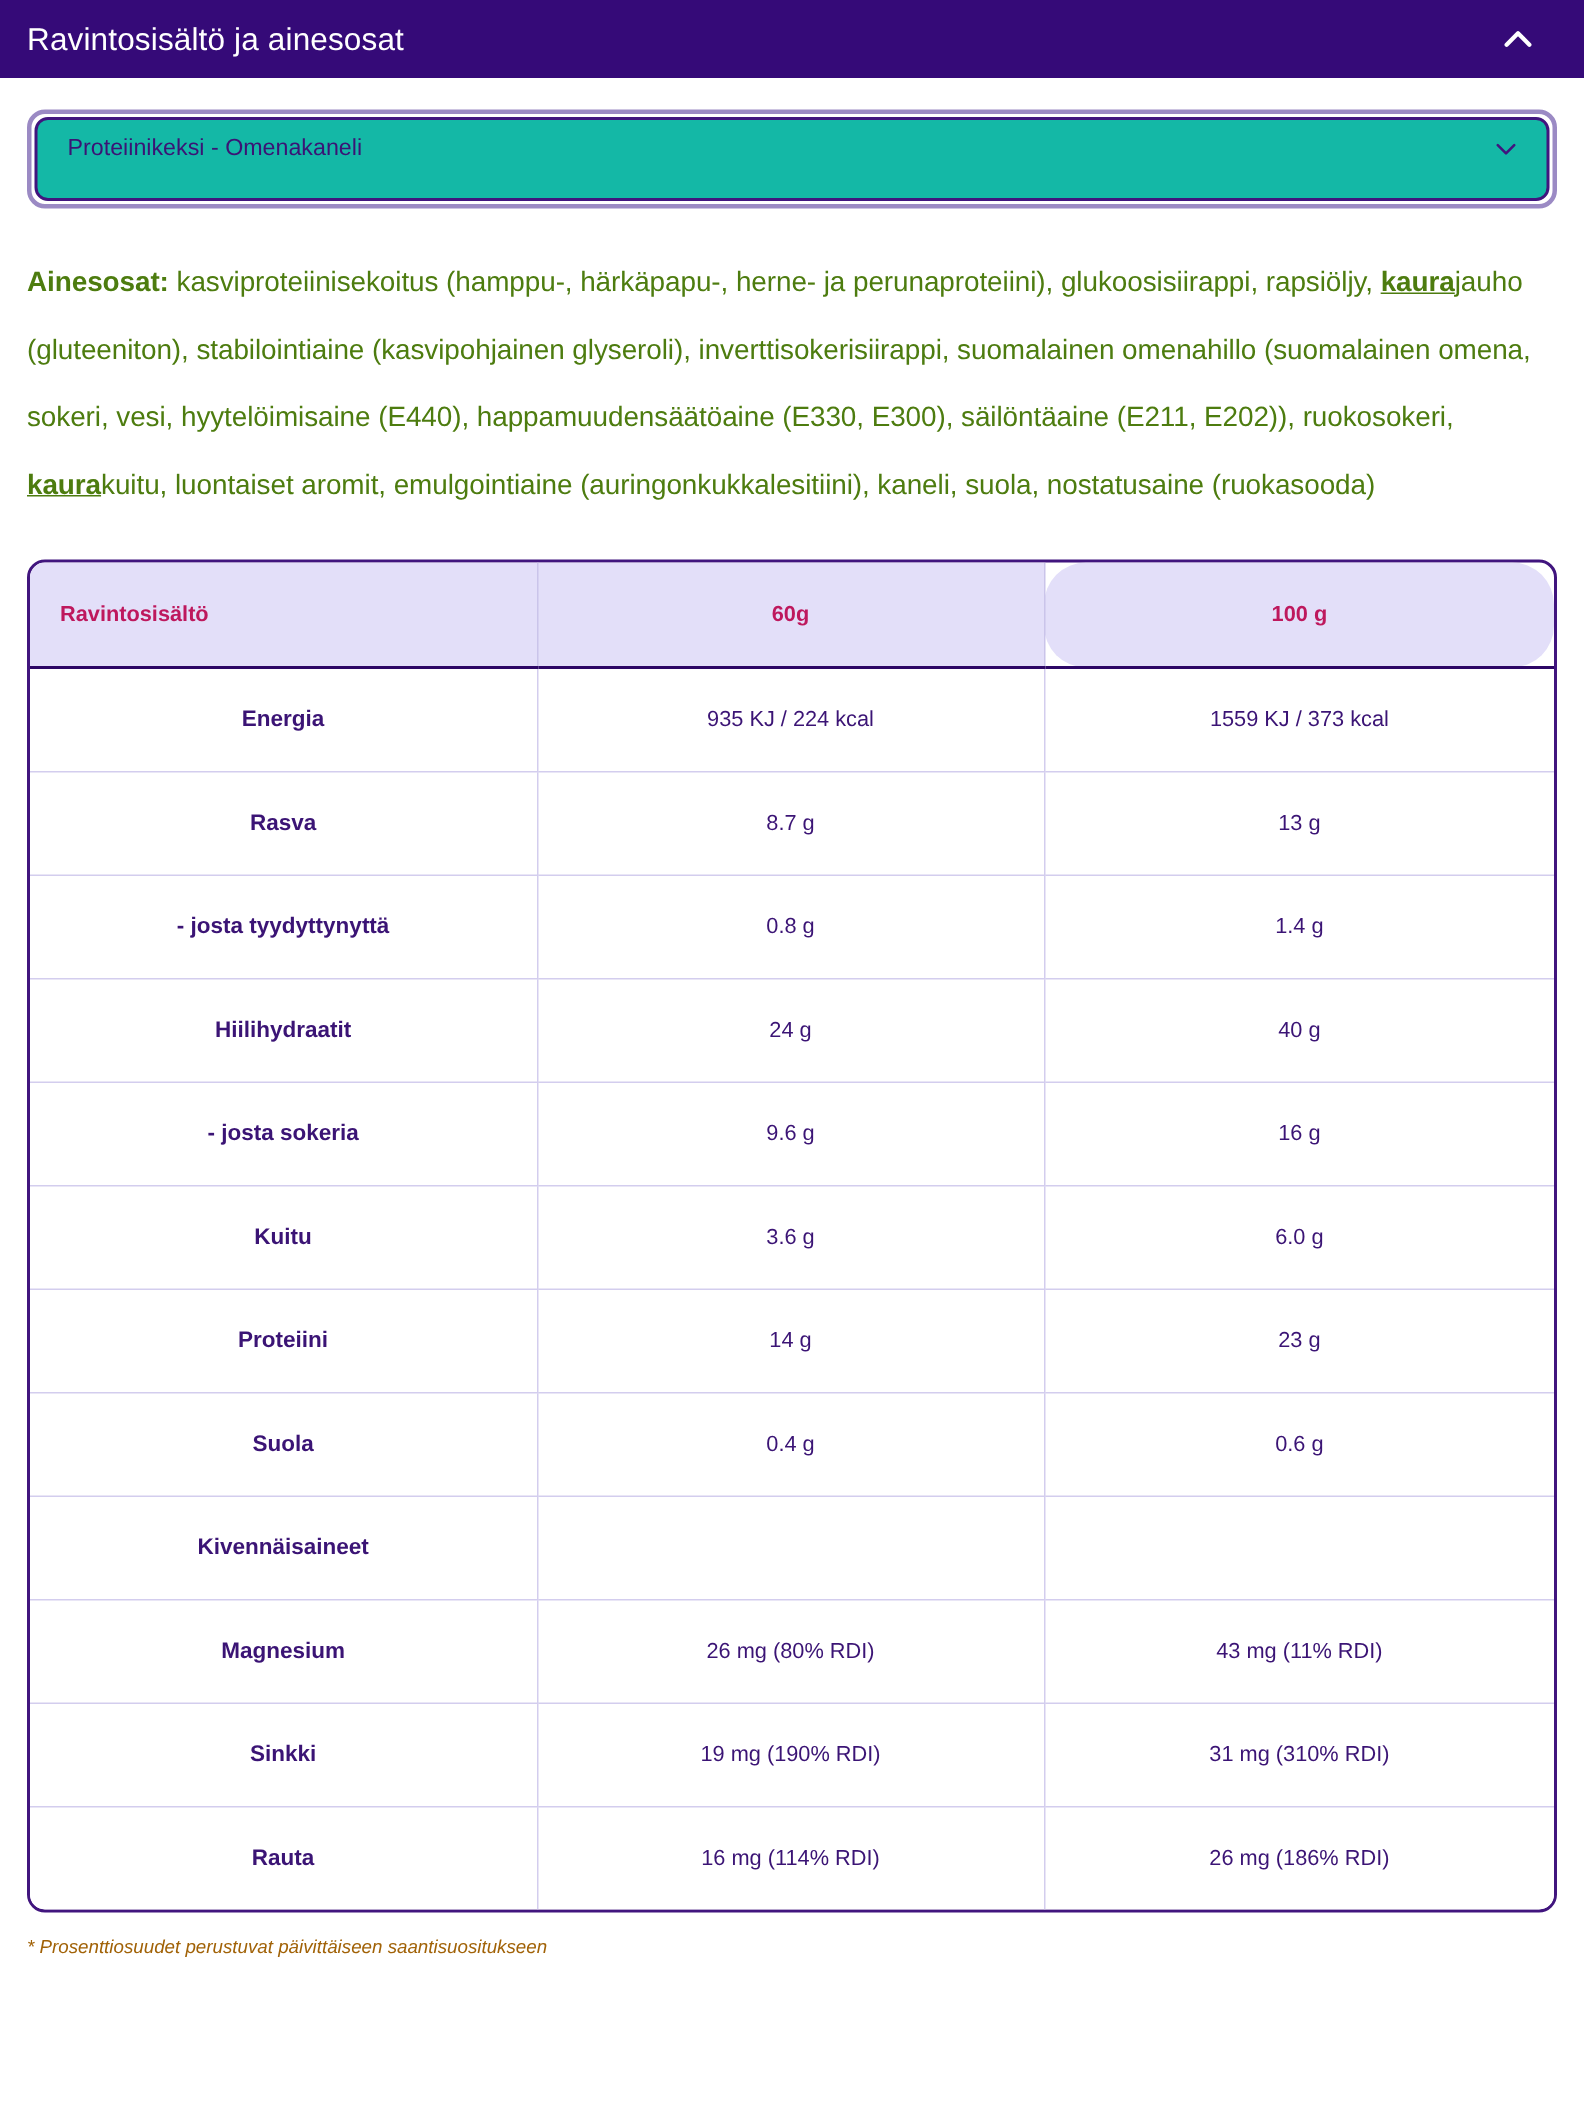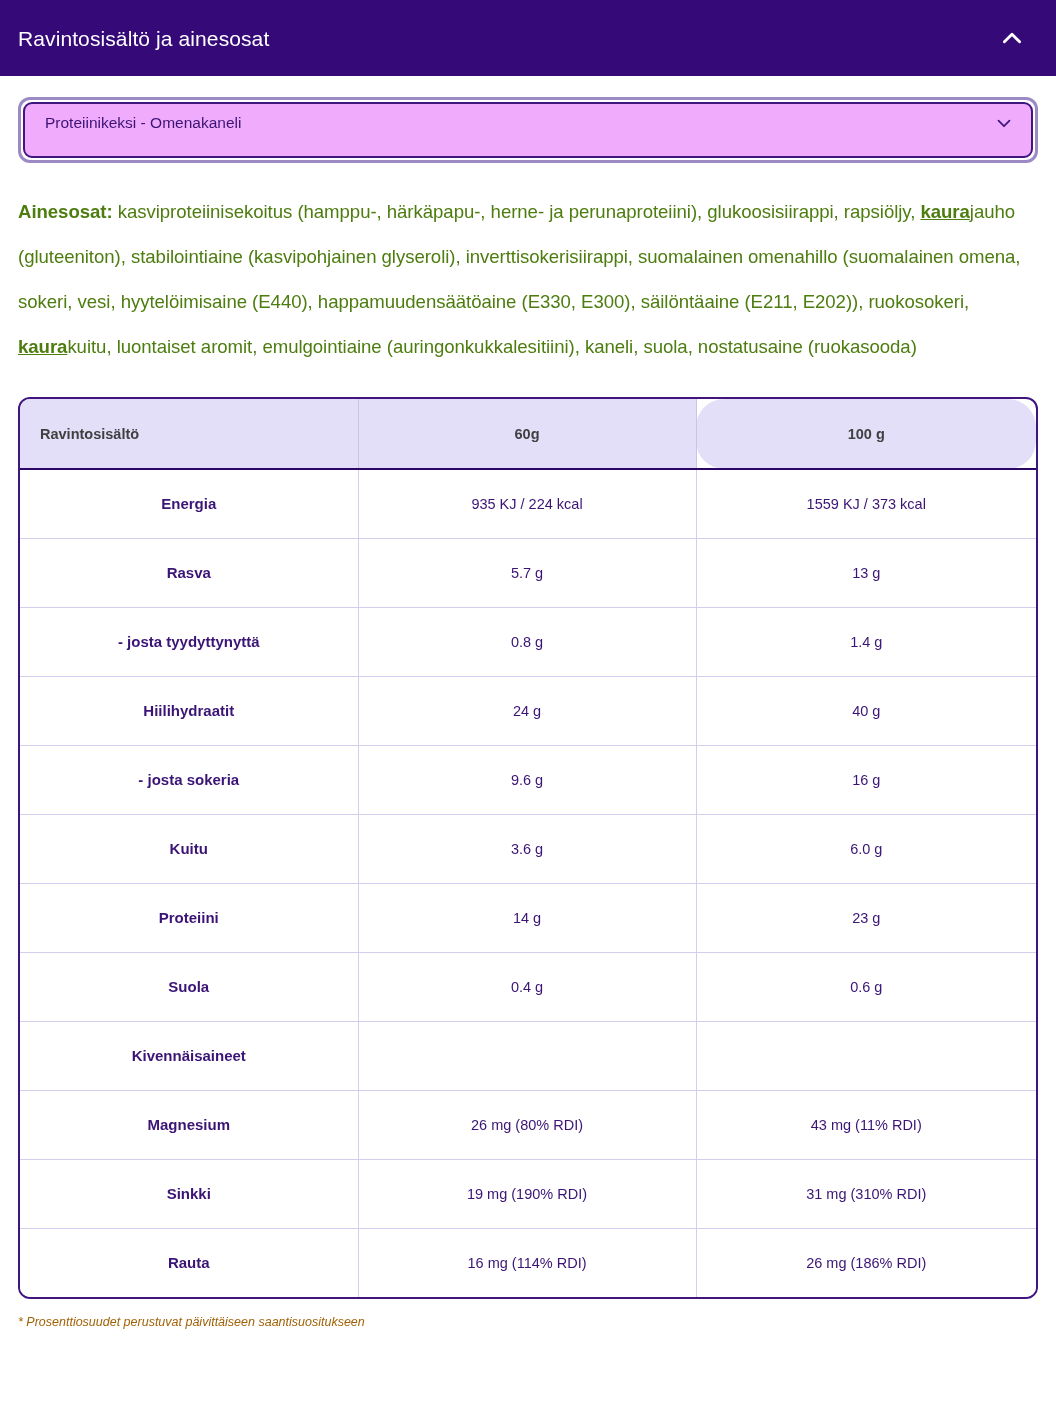--- a/index.html
+++ b/index.html
@@ -12,21 +12,21 @@
     height: 1410px;
     background: #ffffff;
     font-family: "Liberation Sans", sans-serif;
     color: #3b1475;
     overflow: hidden;
   }
 
   
   .panel-header {
     background: #350a78;
-    height: 76px;
+    height: 52px;
     display: flex;
     align-items: center;
     justify-content: space-between;
     padding: 0 22px 0 18px;
     box-sizing: border-box;
   }
   .panel-title {
     color: #ffffff;
     font-size: 21px;
     font-weight: 400;
@@ -62,21 +62,21 @@
     background: #ffffff;
     box-sizing: border-box;
   }
   .select-box {
     border: 2px solid #41157e;
     border-radius: 9px;
     height: 56px;
     display: flex;
     align-items: center;
     padding: 0 16px 15px 20px;
-    background: #f0abfc;
+    background: #14b8a6;
     box-sizing: border-box;
     cursor: pointer;
     position: relative;
   }
   .select-value {
     font-size: 15.5px;
     color: #3b1475;
     flex: 1;
     white-space: nowrap;
     overflow: hidden;
@@ -116,21 +116,21 @@
     width: 100%;
     border-collapse: collapse;
     table-layout: fixed;
   }
   table.nutri col.c1 { width: 338px; }
   table.nutri col.c2 { width: 338px; }
   table.nutri col.c3 { width: 340px; }
 
   table.nutri thead th {
     background: #e3dff9;
-    color: #404040;
+    color: #be185d;
     font-size: 14.5px;
     font-weight: bold;
     height: 70px;
     padding: 16px 20px;
     box-sizing: border-box;
     border-bottom: 2px solid #2d0766;
     border-right: 1px solid #cac4ea;
     text-align: center;
     vertical-align: middle;
   }
@@ -209,21 +209,21 @@
       </tr>
     </thead>
     <tbody id="nutri-body">
         <tr>
           <td class="rowlabel">Energia</td>
           <td>935 KJ / 224 kcal</td>
           <td>1559 KJ / 373 kcal</td>
         </tr>
         <tr>
           <td class="rowlabel">Rasva</td>
-          <td>5.7 g</td>
+          <td>8.7 g</td>
           <td>13 g</td>
         </tr>
         <tr>
           <td class="rowlabel">- josta tyydyttynyttä</td>
           <td>0.8 g</td>
           <td>1.4 g</td>
         </tr>
         <tr>
           <td class="rowlabel">Hiilihydraatit</td>
           <td>24 g</td>

